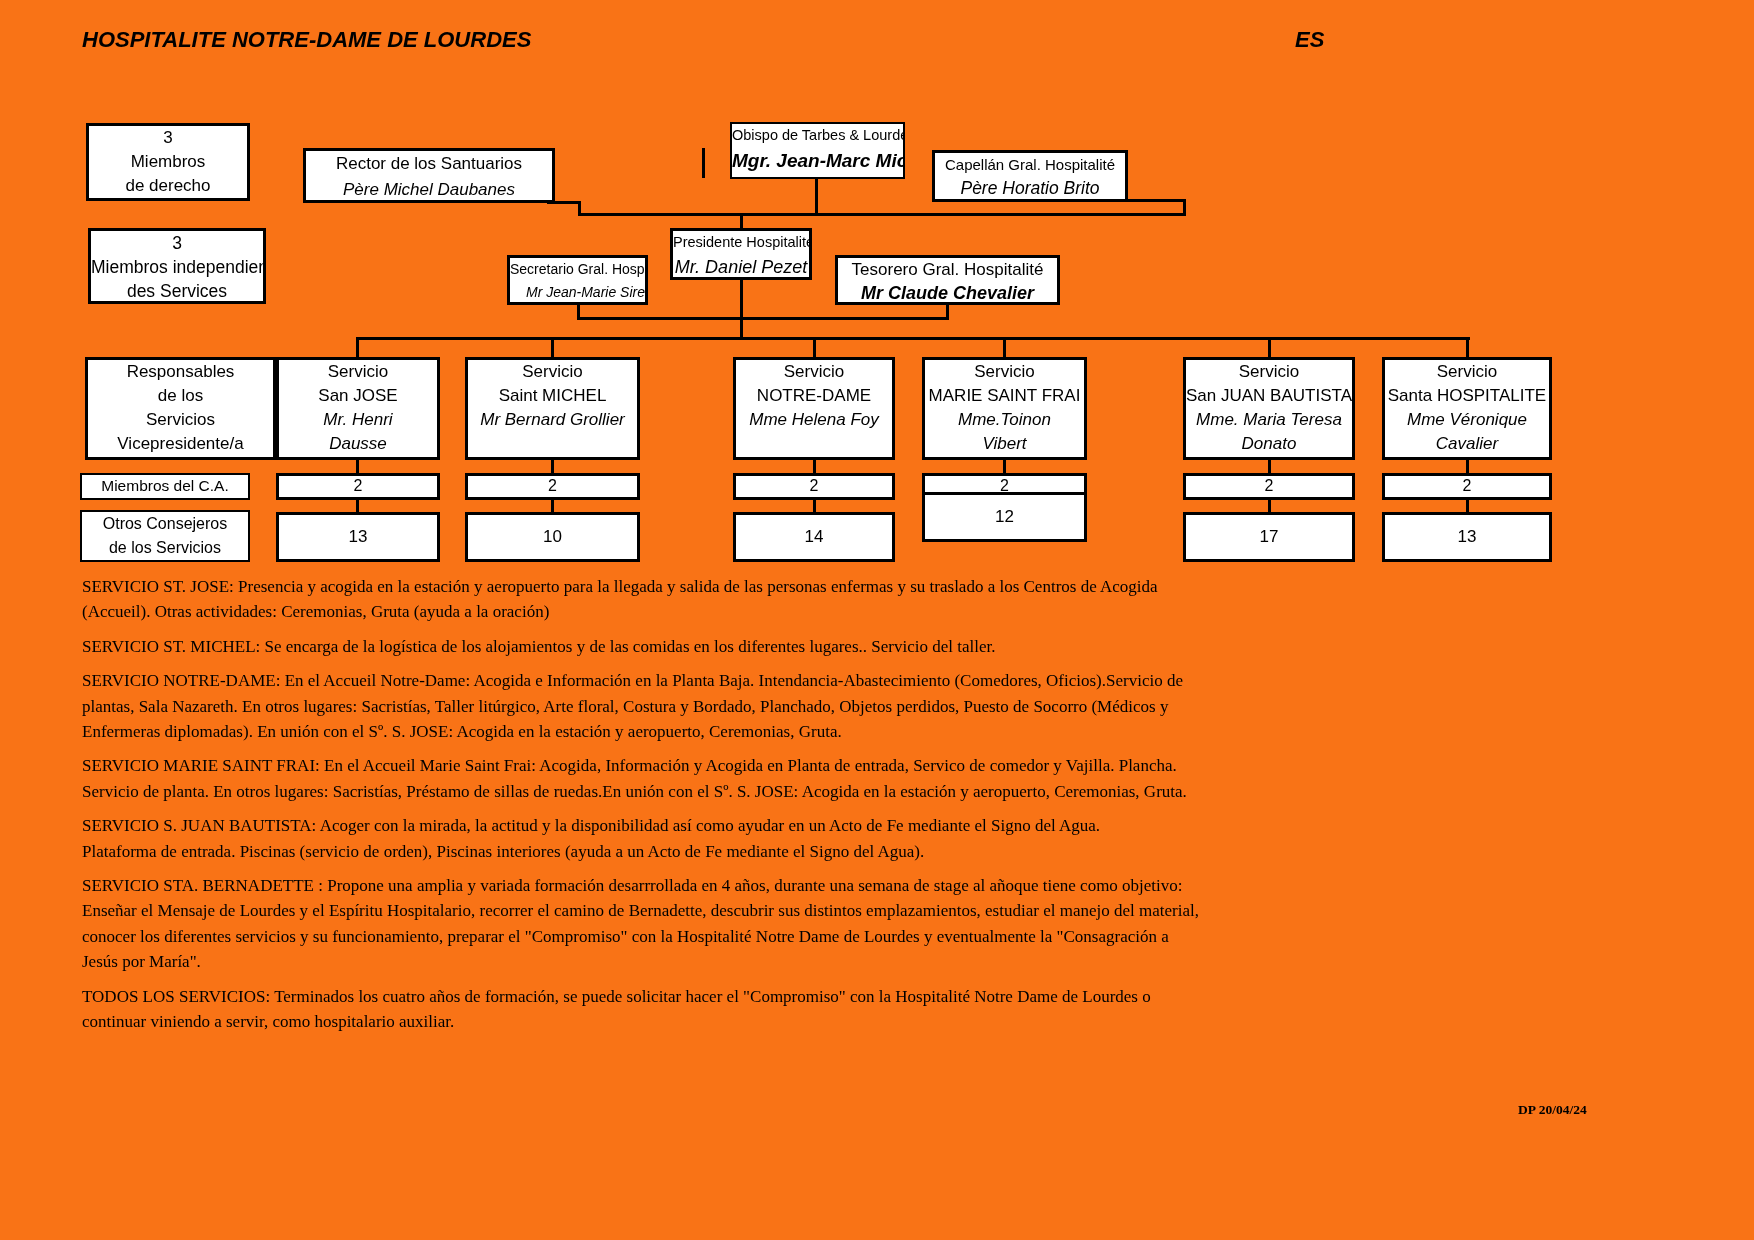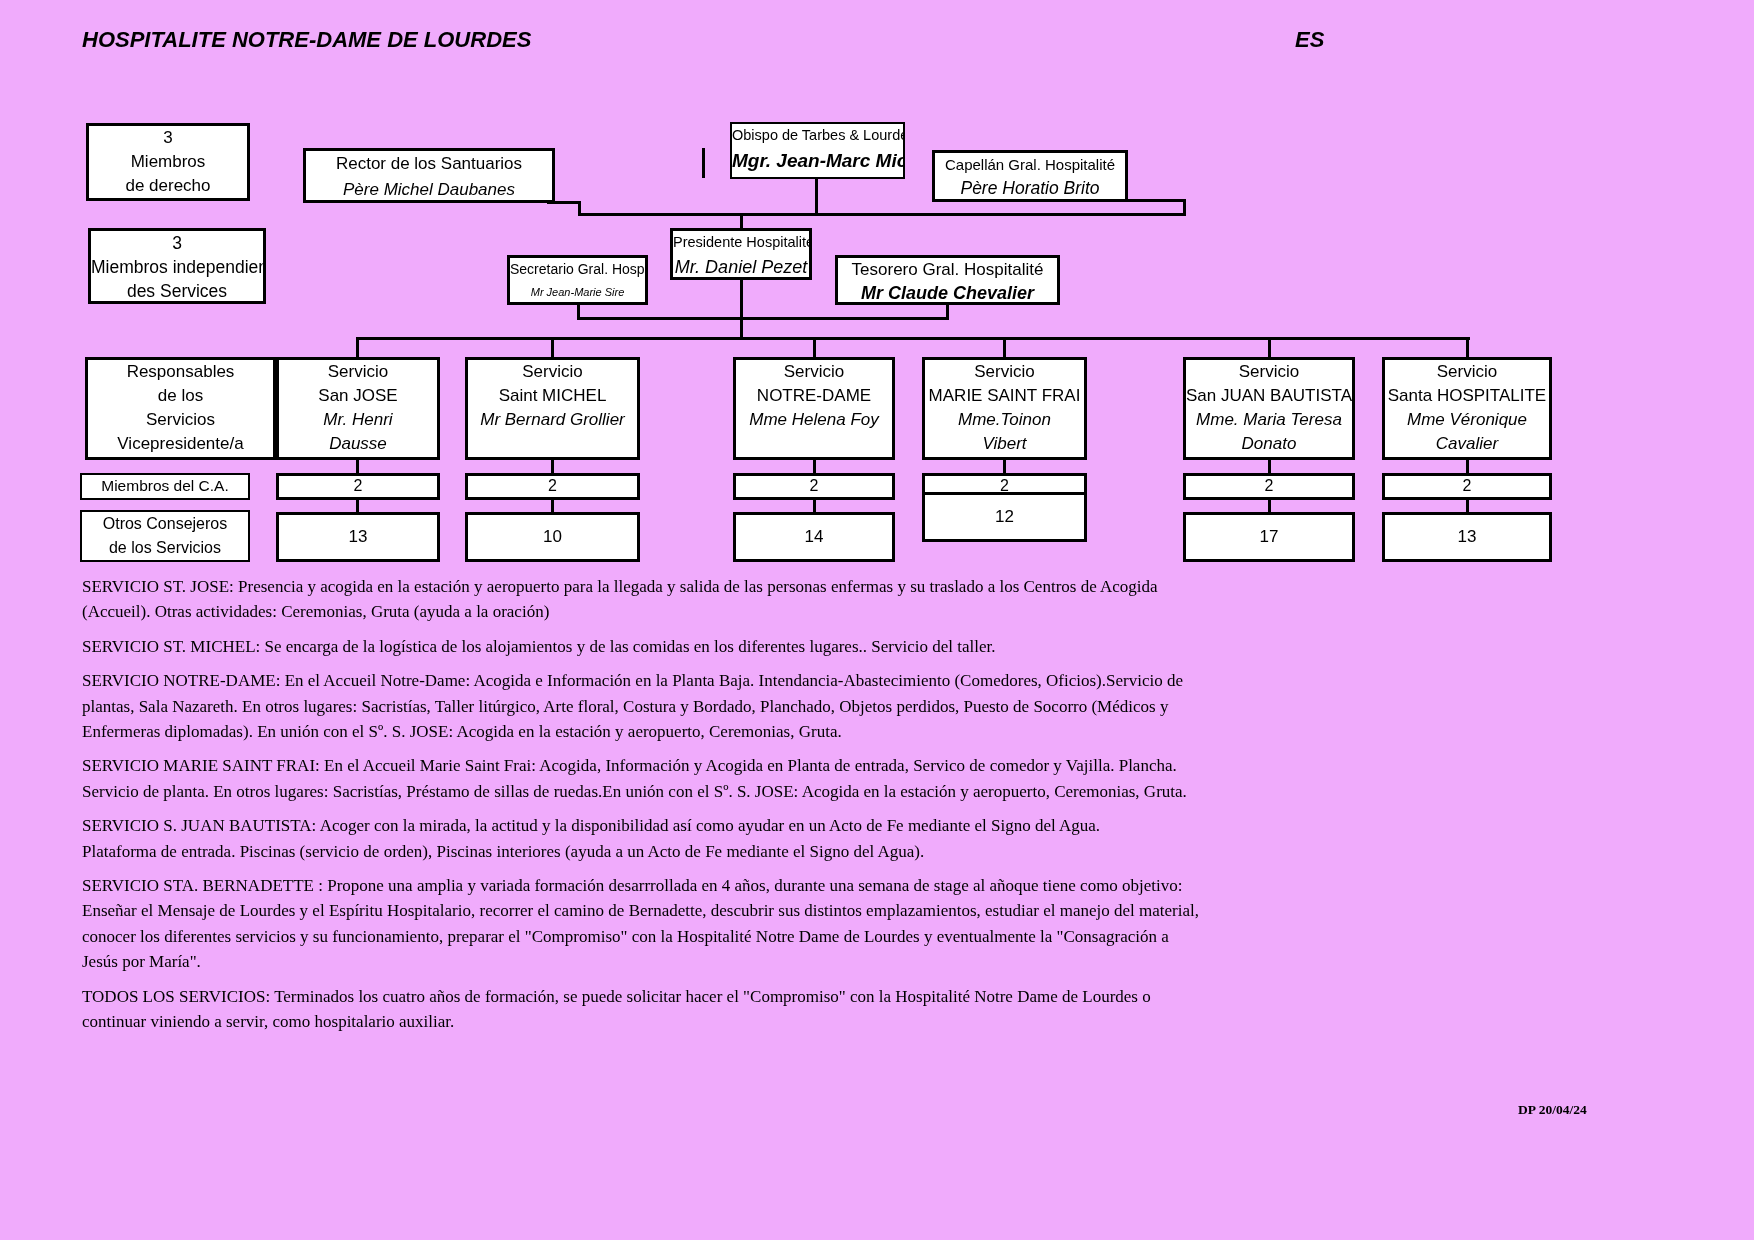--- a/index.html
+++ b/index.html
@@ -1,16 +1,16 @@
 <!DOCTYPE html>
 <html><head>
 <meta charset="utf-8">
 <style>
   html,body{margin:0;padding:0;background:#fff;}
-  .page{position:relative;width:1754px;height:1240px;background:#f0abfc;color:#000;
+  .page{position:relative;width:1754px;height:1240px;background:#f97316;color:#000;
         font-family:"Liberation Sans",sans-serif;overflow:hidden;}
   
   .box{position:absolute;box-sizing:border-box;border:3px solid #000;background:#fff;
        text-align:center;overflow:hidden;z-index:2;}
   .box.thin{border-width:2px;}
   .sline{font-size:17px;line-height:24px;white-space:nowrap;overflow:hidden;text-align:center;}
   .bt,.bn{white-space:nowrap;overflow:hidden;text-align:center;}
   .i{font-style:italic;}
   
   .vline{position:absolute;width:3px;background:#000;z-index:1;}
@@ -21,21 +21,21 @@
   .doc-title{position:absolute;left:622px;top:62px;width:266px;text-align:center;
              font-size:31px;font-weight:bold;white-space:nowrap;}
   
   #box-rector .bt{font-size:17px;line-height:26px;}
   #box-rector .bn{font-size:17px;line-height:25px;}
   #box-obispo .bt{font-size:14.5px;line-height:23px;}
   #box-obispo .bn{font-size:19px;line-height:27px;font-weight:600;}
   #box-capellan .bt{font-size:15px;line-height:23px;}
   #box-capellan .bn{font-size:17.5px;line-height:25px;}
   #box-secretario .bt{font-size:14px;line-height:23px;}
-  #box-secretario .bn{font-size:11px;line-height:22px;}
+  #box-secretario .bn{font-size:14px;line-height:22px;text-align:right;}
   #box-presidente .bt{font-size:14.5px;line-height:23px;}
   #box-presidente .bn{font-size:18px;line-height:26px;font-weight:400;}
   #box-tesorero .bt{font-size:17px;line-height:23px;}
   #box-tesorero .bn{font-size:18px;line-height:25px;font-weight:600;}
   
   .ca-box{font-size:16px;line-height:20px;}
   .num-box{font-size:17px;line-height:43px;}
   .ca-label{font-size:15.5px;line-height:22px;}
   .otros-label .sline{font-size:16px;line-height:24px;}
   

